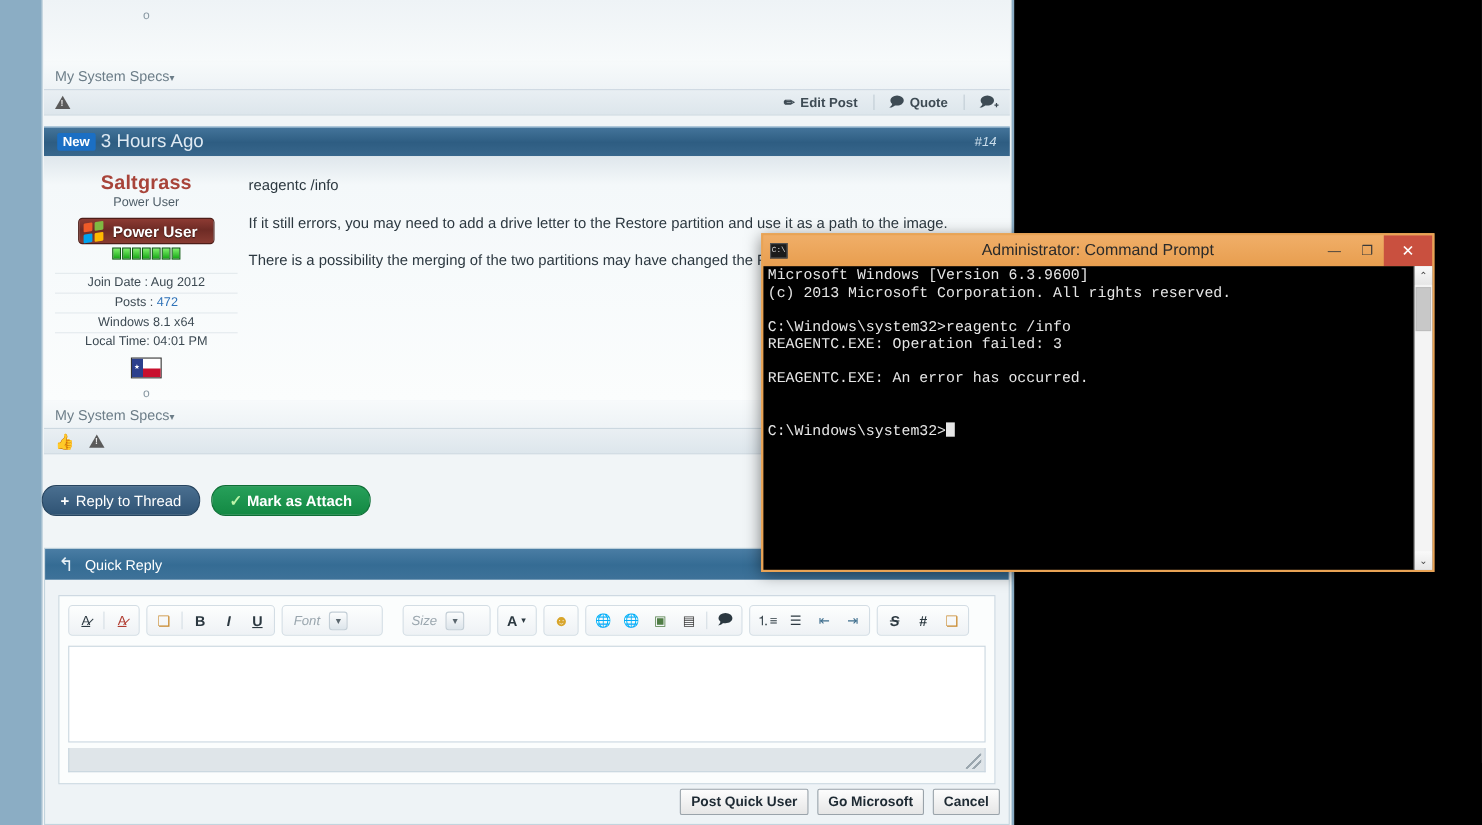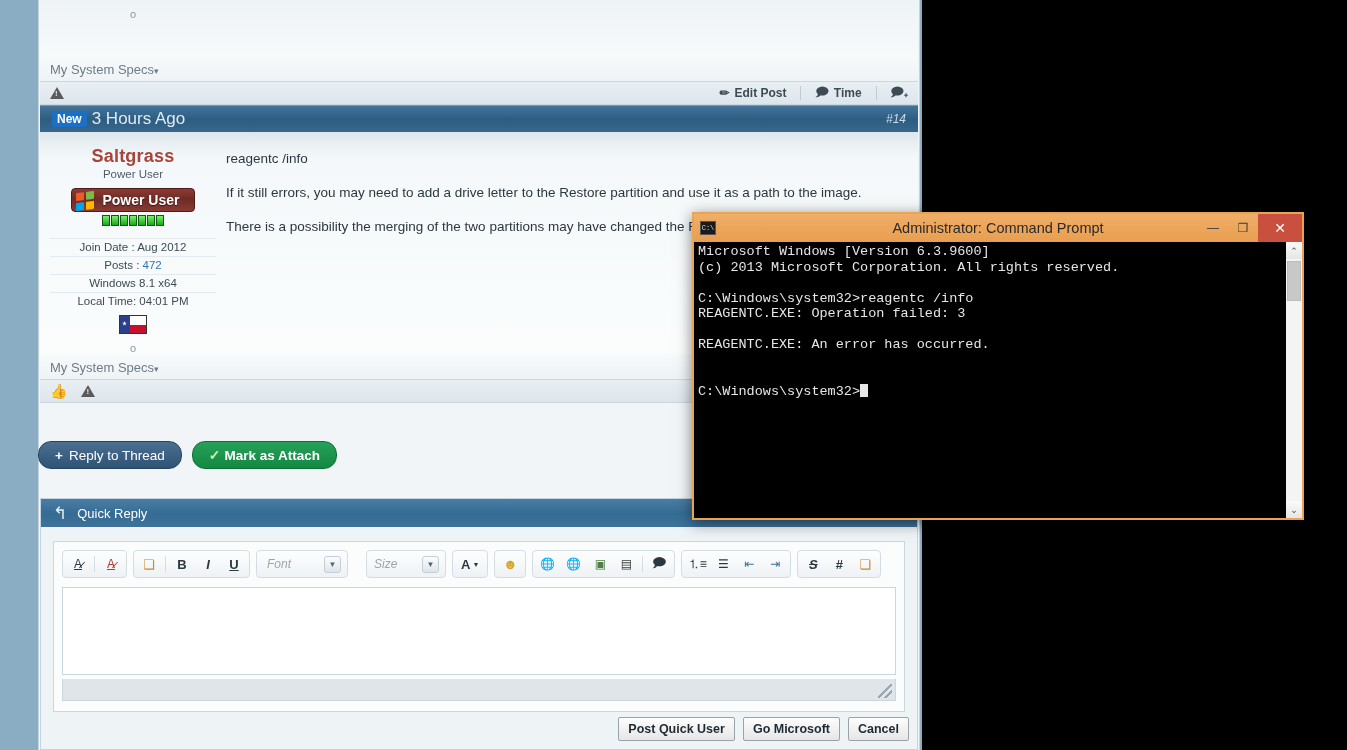--- a/index.html
+++ b/index.html
@@ -192,21 +192,21 @@
     border: 1px solid #d3dde4; border-radius: 4px; padding: 2px 3px;
   }
   .tbtn {
     width: 24px; height: 22px; display: flex; align-items: center; justify-content: center;
     font-size: 13px; color: #2b3840; cursor: pointer; border-radius: 3px;
     background: transparent;
   }
   .tbtn.wide { width: auto; padding: 0 5px; }
   .tdiv { width:1px; height:16px; background:#d5dee4; margin:0 2px; }
   .selectbox {
-    display: flex; align-items: center; justify-content: space-between;
+    display: flex; align-items: center; justify-content: flex-start;
     height: 22px; border-radius: 3px; padding: 0 3px 0 7px; gap: 8px;
     color: #9aa6ae; font-style: italic; font-size: 12px;
   }
   .selectbox .arrow {
     width: 17px; height: 17px; border-radius: 3px;
     background: linear-gradient(to bottom,#fcfdfd,#dde5eb);
     border: 1px solid #c3ced6;
     display:flex; align-items:center; justify-content:center;
     font-size: 8px; color:#5a666e;
   }
@@ -317,31 +317,31 @@
     <div class="icon-bar">
       <span class="tri"></span>
       <span class="right">
         <a class="linkbtn">
           <span class="glyph">✏</span>
           <span>Edit Post</span>
         </a>
         <span class="sep"></span>
         <a class="linkbtn">
           <span class="glyph">🗩</span>
-          <span>Time</span>
+          <span>Quote</span>
         </a>
         <span class="sep"></span>
         <a class="linkbtn">
           <span class="glyph">🗩₊</span>
         </a>
       </span>
     </div>
   </div>
 
-  <div class="post-block" style="top:105px;">
+  <div class="post-block" style="top:115px;">
     <div class="post-head">
       <span class="badge-new">New</span>
       <span class="head-time">3 Hours Ago</span>
       <span class="post-num">#14</span>
     </div>
     <div class="post-body">
 
       <div class="user-col">
         <div class="username">Saltgrass</div>
         <div class="usertitle">Power User</div>

